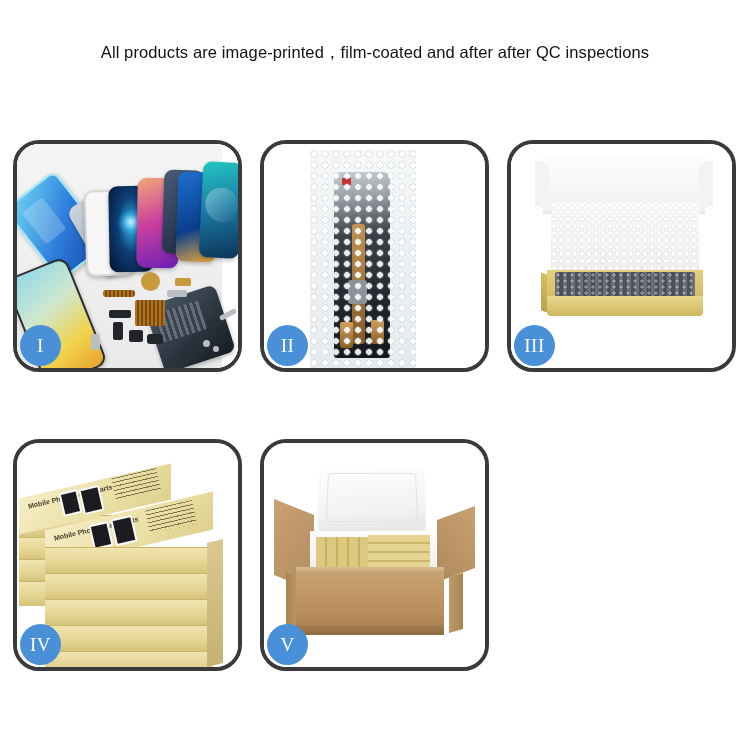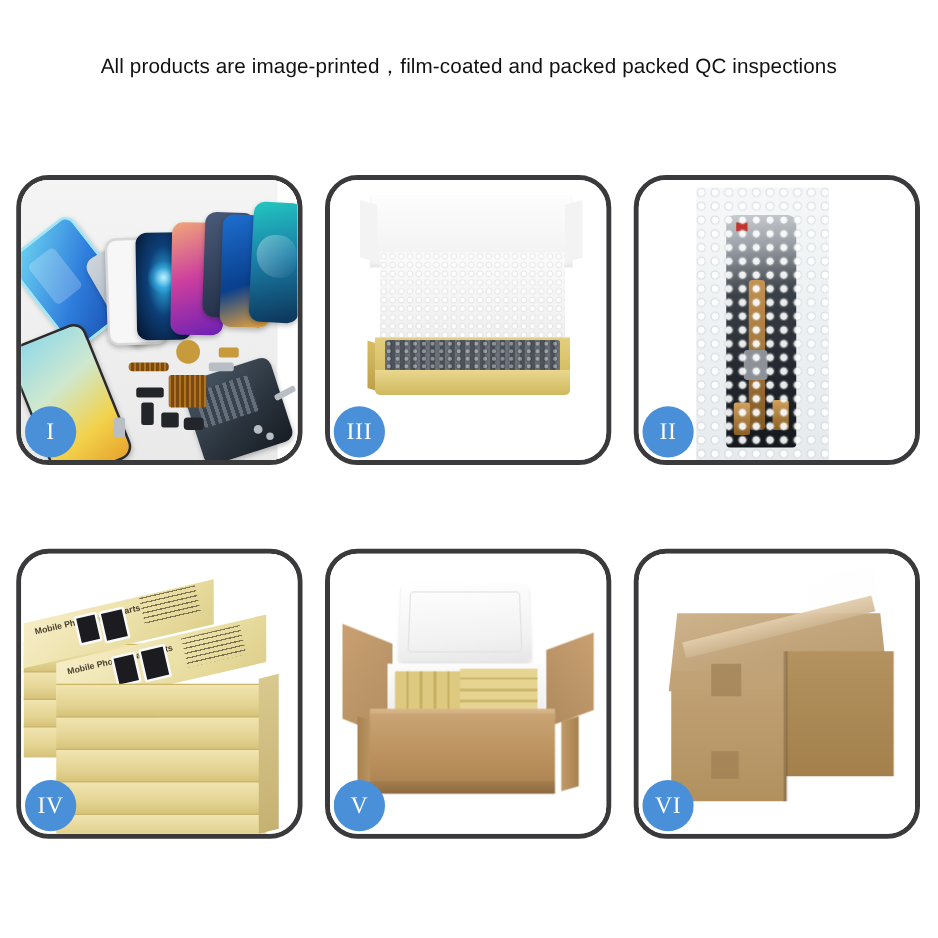--- a/index.html
+++ b/index.html
@@ -392,21 +392,21 @@
     position:absolute; left:128px; top:16px; width:62px; height:26px;
     background: linear-gradient(135deg,rgba(255,255,255,.85),rgba(245,245,245,.2));
     transform: rotate(-12deg);
     border-radius:3px;
   }
 </style>
 </head>
 <body>
 
 <div class="header">
-  <p class="page-subtitle">All products are image-printed，film-coated and packed packed QC inspections</p>
+  <p class="page-subtitle">All products are image-printed，film-coated and after after QC inspections</p>
 </div>
 
 <div class="grid">
 
   <div class="panel">
     <div class="panel-inner">
       <div class="p1-bg"></div>
 
       <div class="phone ph-fan1"></div>
       <div class="phone ph-fan2"></div>
@@ -433,49 +433,49 @@
         <span class="pt silver" style="left:186px;top:196px;width:7px;height:7px;border-radius:50%;"></span>
         <span class="pt silver" style="left:196px;top:202px;width:6px;height:6px;border-radius:50%;"></span>
         <span class="pt silver" style="left:202px;top:168px;width:18px;height:5px;transform:rotate(-28deg);"></span>
       </div>
     </div>
     <div class="badge">I</div>
   </div>
 
   <div class="panel">
     <div class="panel-inner">
+      <div class="p2-sheet">
+        <div class="p2-item">
+          <span class="p2-red"></span>
+          <span class="p2-flex"></span>
+          <span class="p2-conn"></span>
+          <span class="p2-gold-a"></span>
+          <span class="p2-gold-b"></span>
+        </div>
+        <div class="p2-bubbles"></div>
+      </div>
+    </div>
+    <div class="badge">II</div>
+  </div>
+
+  <div class="panel">
+    <div class="panel-inner">
       <div class="p3-lid"></div>
       <div class="p3-foam">
         <div class="p3-foam-tex"></div>
       </div>
       <div class="p3-tray-left"></div>
       <div class="p3-tray-right"></div>
       <div class="p3-tray"></div>
       <div class="p3-parts">
         <div class="p3-parts-tex"></div>
       </div>
       <div class="p3-tray-front"></div>
     </div>
     <div class="badge">III</div>
-  </div>
-
-  <div class="panel">
-    <div class="panel-inner">
-      <div class="p2-sheet">
-        <div class="p2-item">
-          <span class="p2-red"></span>
-          <span class="p2-flex"></span>
-          <span class="p2-conn"></span>
-          <span class="p2-gold-a"></span>
-          <span class="p2-gold-b"></span>
-        </div>
-        <div class="p2-bubbles"></div>
-      </div>
-    </div>
-    <div class="badge">II</div>
   </div>
 
   <div class="panel">
     <div class="panel-inner">
       <div class="stack">
 
         <div class="sb-front" style="left:2px;top:72px;width:108px;height:22px;"></div>
         <div class="sb-front" style="left:2px;top:94px;width:108px;height:22px;"></div>
         <div class="sb-front" style="left:2px;top:116px;width:108px;height:22px;"></div>
         <div class="sb-front" style="left:2px;top:138px;width:108px;height:24px;"></div>
@@ -513,27 +513,14 @@
       <div class="p5-yellow"></div>
       <div class="p5-yellow2"></div>
       <div class="p5-corner-l"></div>
       <div class="p5-corner-r"></div>
       <div class="p5-body-top"></div>
       <div class="p5-body"></div>
     </div>
     <div class="badge">V</div>
   </div>
 
-  <div class="panel">
-    <div class="panel-inner">
-      <div class="p6-hi"></div>
-      <div class="p6-top"></div>
-      <div class="p6-tape"></div>
-      <div class="p6-left"></div>
-      <div class="p6-right"></div>
-      <div class="p6-seam"></div>
-      <div class="p6-tab1"></div>
-      <div class="p6-tab2"></div>
-    </div>
-    <div class="badge">VI</div>
-  </div>
 
 </div>
 
 </body></html>

